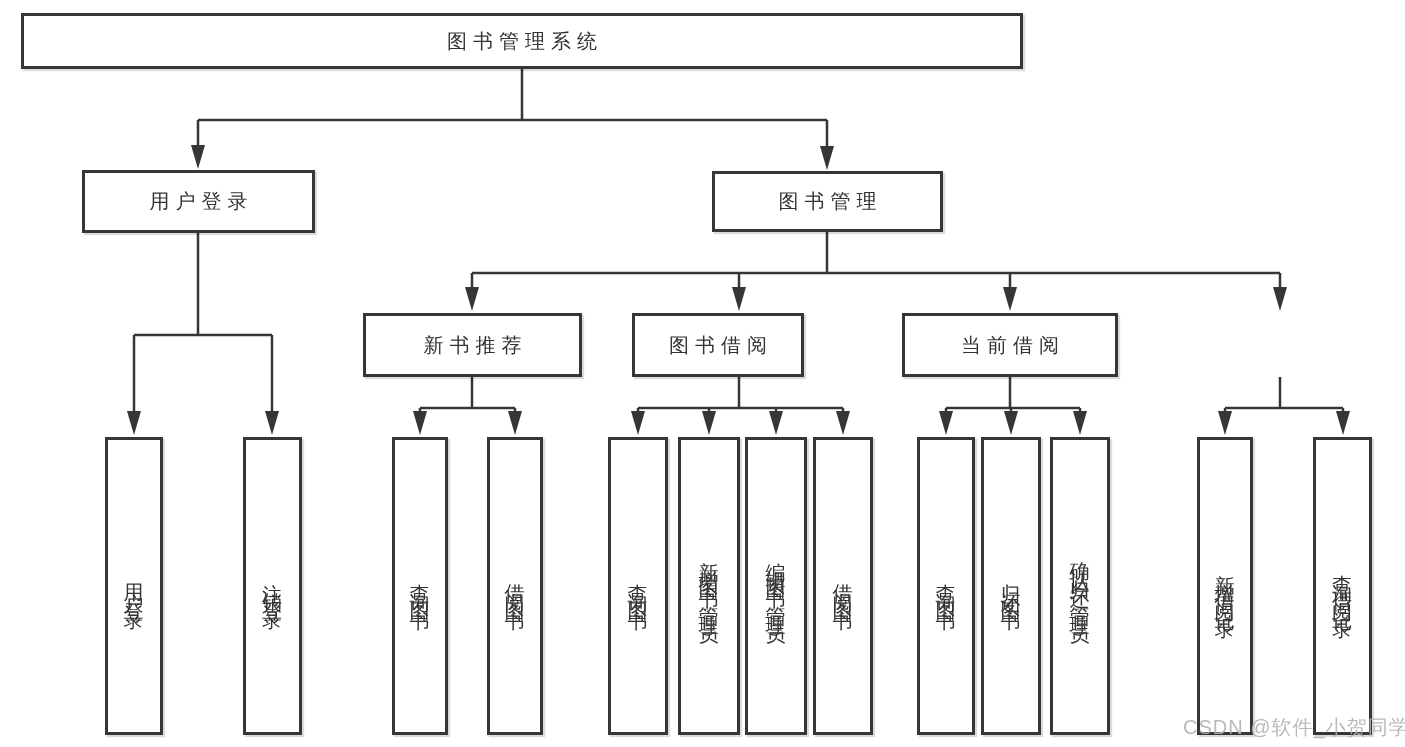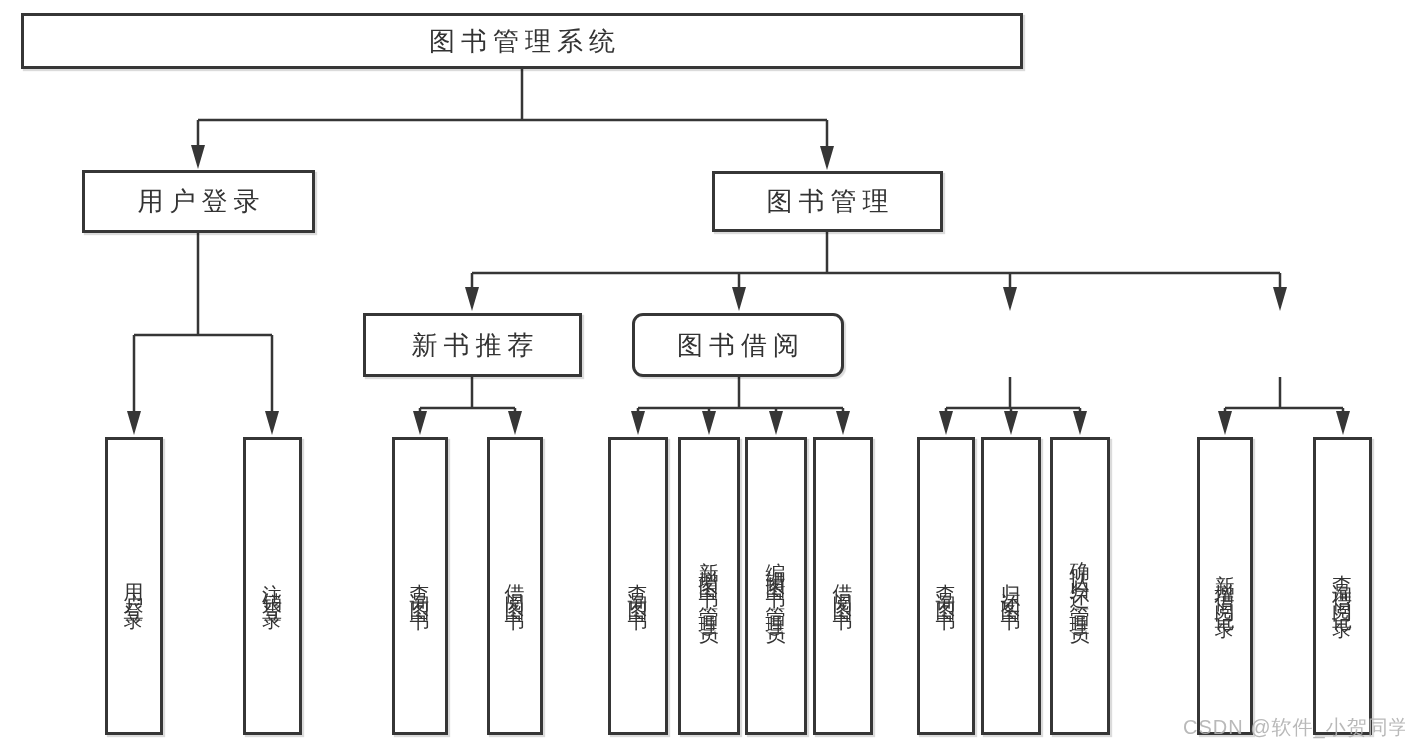--- a/index.html
+++ b/index.html
@@ -27,39 +27,39 @@
     background: #ffffff;
     border: 3px solid #363636;
     box-shadow: 2px 2px 1px rgba(0,0,0,0.14);
     display: flex;
     align-items: center;
     justify-content: center;
     z-index: 2;
     color: #333333;
   }
   .h-label {
-    font-size: 26px;
+    font-size: 20px;
     letter-spacing: 6px;
     text-indent: 6px;
     white-space: nowrap;
   }
   .v-label {
     writing-mode: vertical-rl;
     text-orientation: mixed;
     font-size: 20px;
     letter-spacing: 9px;
     line-height: 1;
     white-space: nowrap;
   }
   
   .n-root  { left:21px;  top:13px;  width:1002px; height:56px; }
   .n-l2a   { left:82px;  top:170px; width:233px;  height:63px; }
   .n-l2b   { left:712px; top:171px; width:231px;  height:61px; }
   .n-l3a   { left:363px; top:313px; width:219px;  height:64px; }
-  .n-l3b   { left:632px; top:313px; width:212px;  height:64px;border-radius:11px; }
+  .n-l3b   { left:632px; top:313px; width:172px;  height:64px; }
   .n-l3c   { left:902px; top:313px; width:216px;  height:64px; }
   .n-l3d   { left:1172px;top:313px; width:215px;  height:64px; }
   .leaf    { top:437px;  height:298px; }
   .n-f1  { left:105px;  width:58px; }
   .n-f2  { left:243px;  width:59px; }
   .n-f3  { left:392px;  width:56px; }
   .n-f4  { left:487px;  width:56px; }
   .n-f5  { left:608px;  width:60px; }
   .n-f6  { left:678px;  width:62px; }
   .n-f7  { left:745px;  width:62px; }
@@ -146,20 +146,23 @@
   <div class="node n-l3a">
     <span class="h-label">新书推荐</span>
   </div>
 
   <div class="node n-l2b">
     <span class="h-label">图书管理</span>
   </div>
   <div class="node n-l3b">
     <span class="h-label">图书借阅</span>
   </div>
+  <div class="node n-l3c">
+    <span class="h-label">当前借阅</span>
+  </div>
 
   <div class="node leaf n-f1">
     <span class="v-label">用户登录</span>
   </div>
   <div class="node leaf n-f2">
     <span class="v-label">注销登录</span>
   </div>
 
   <div class="node leaf n-f3">
     <span class="v-label">查询图书</span>

